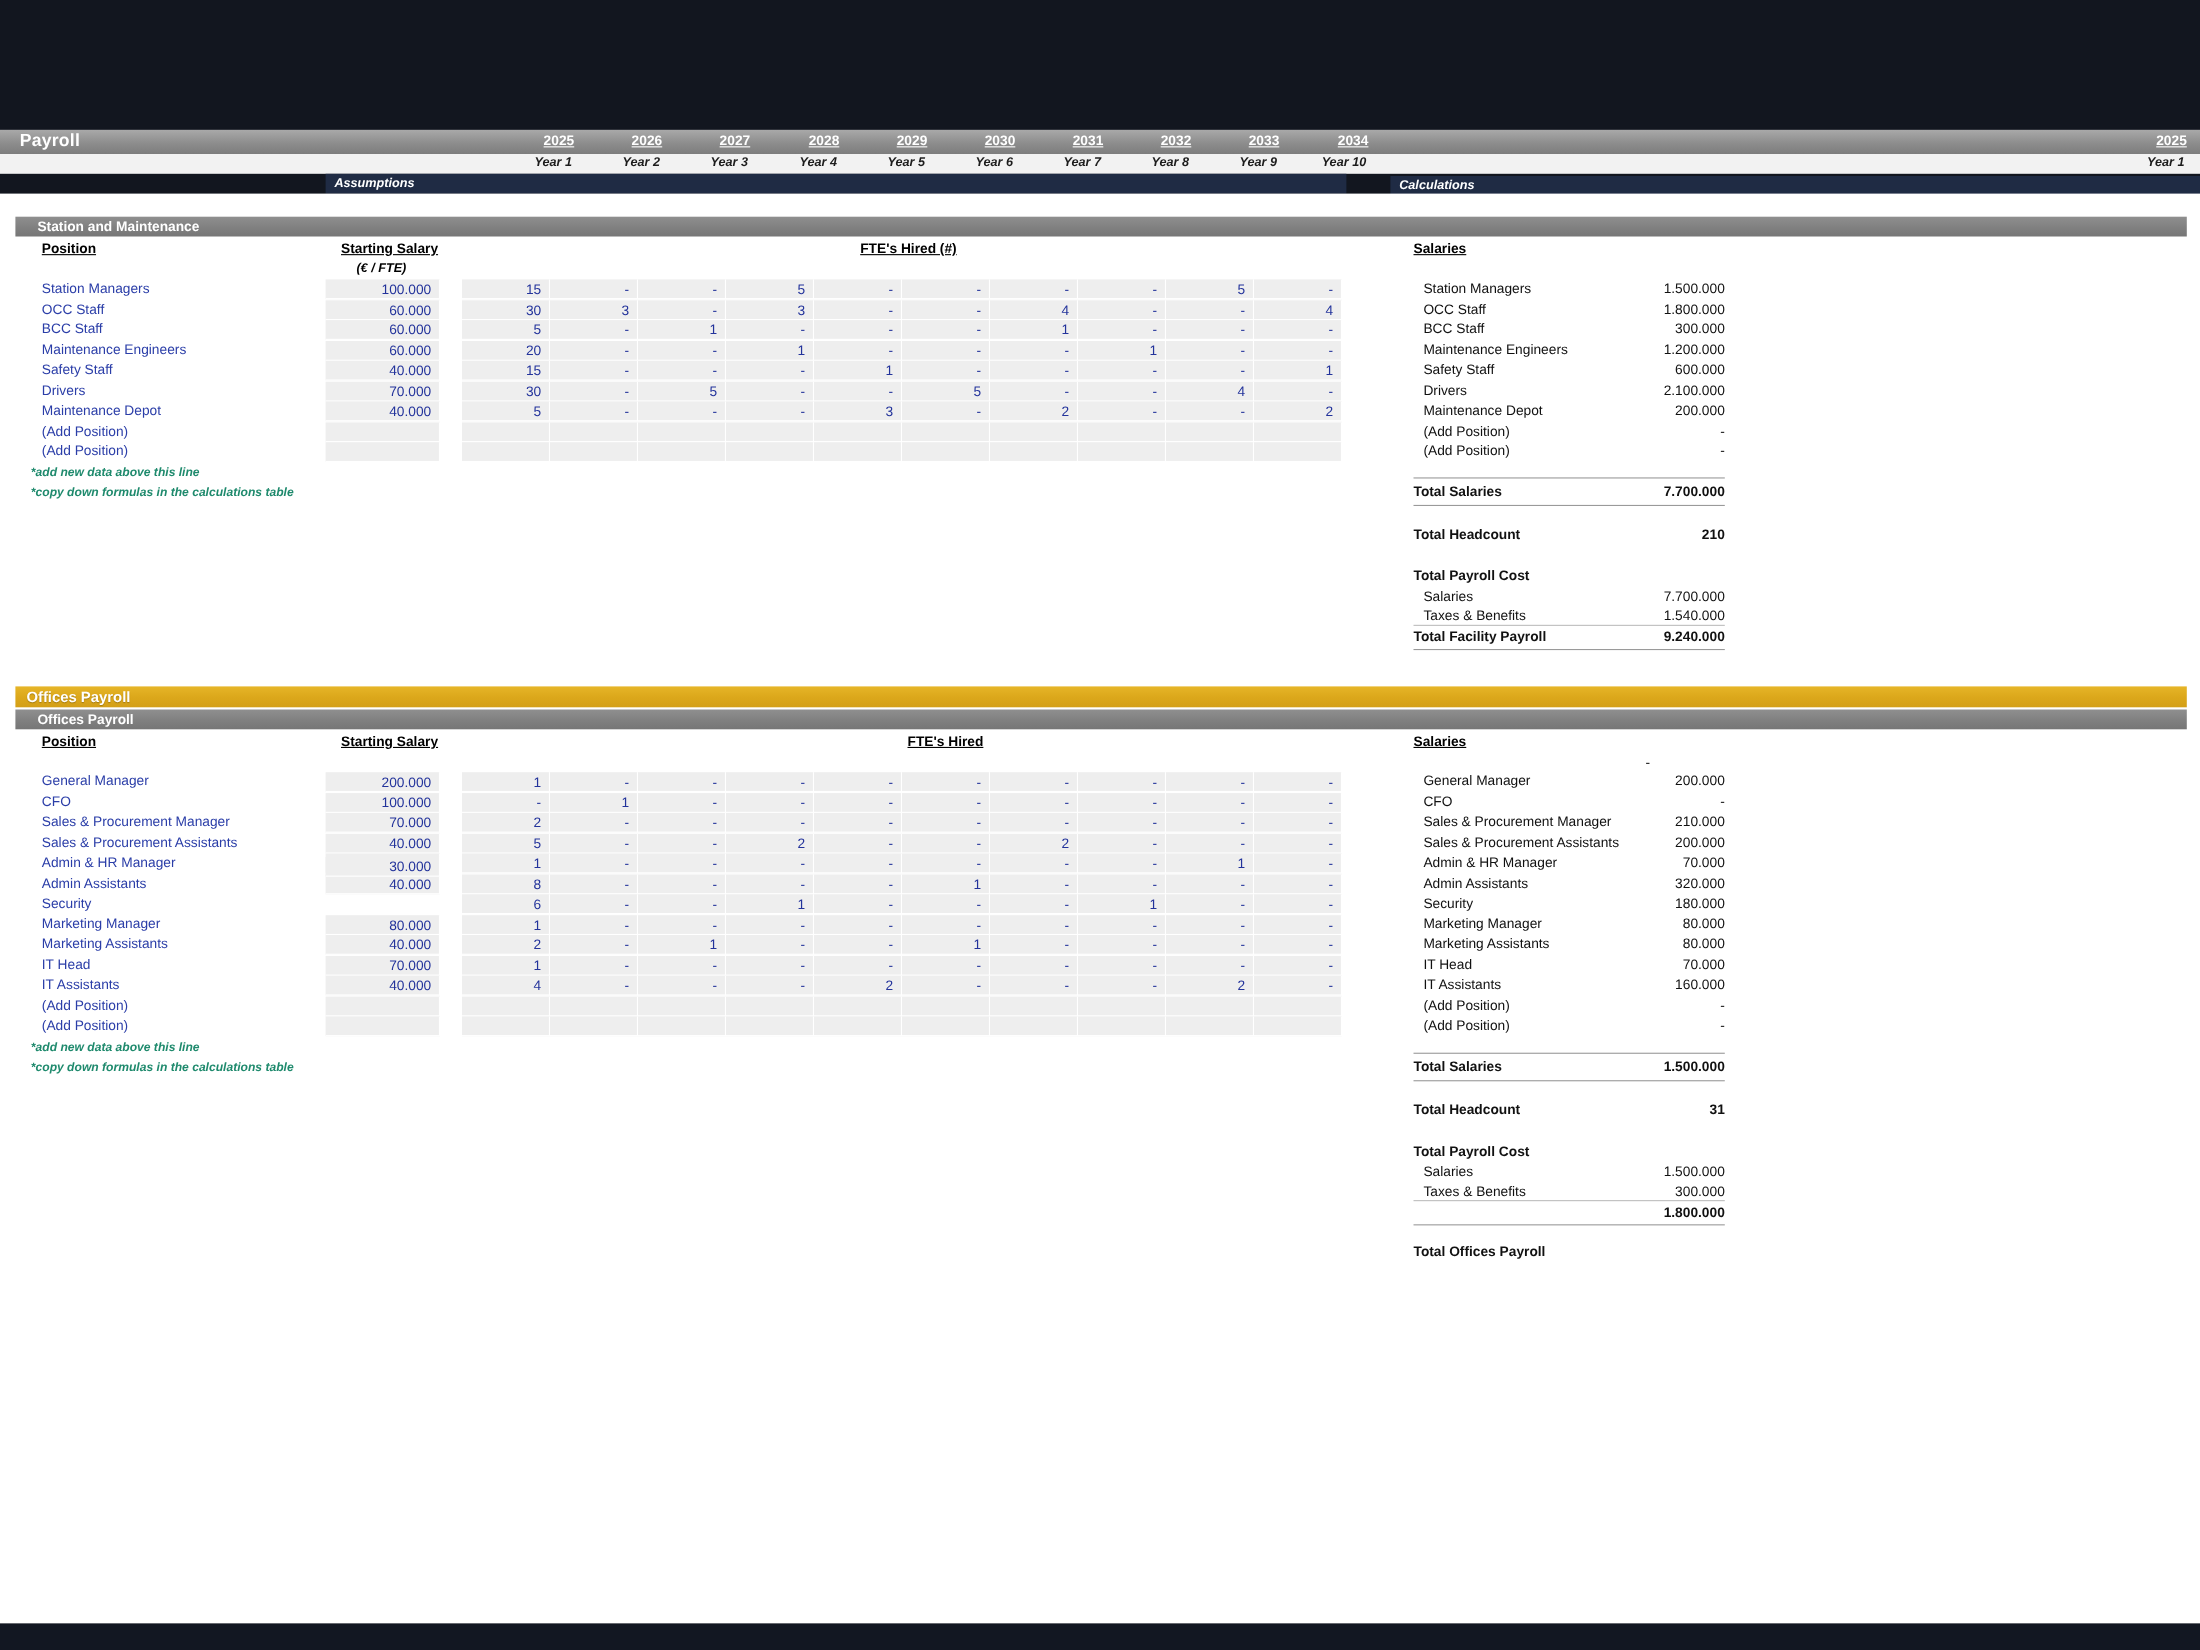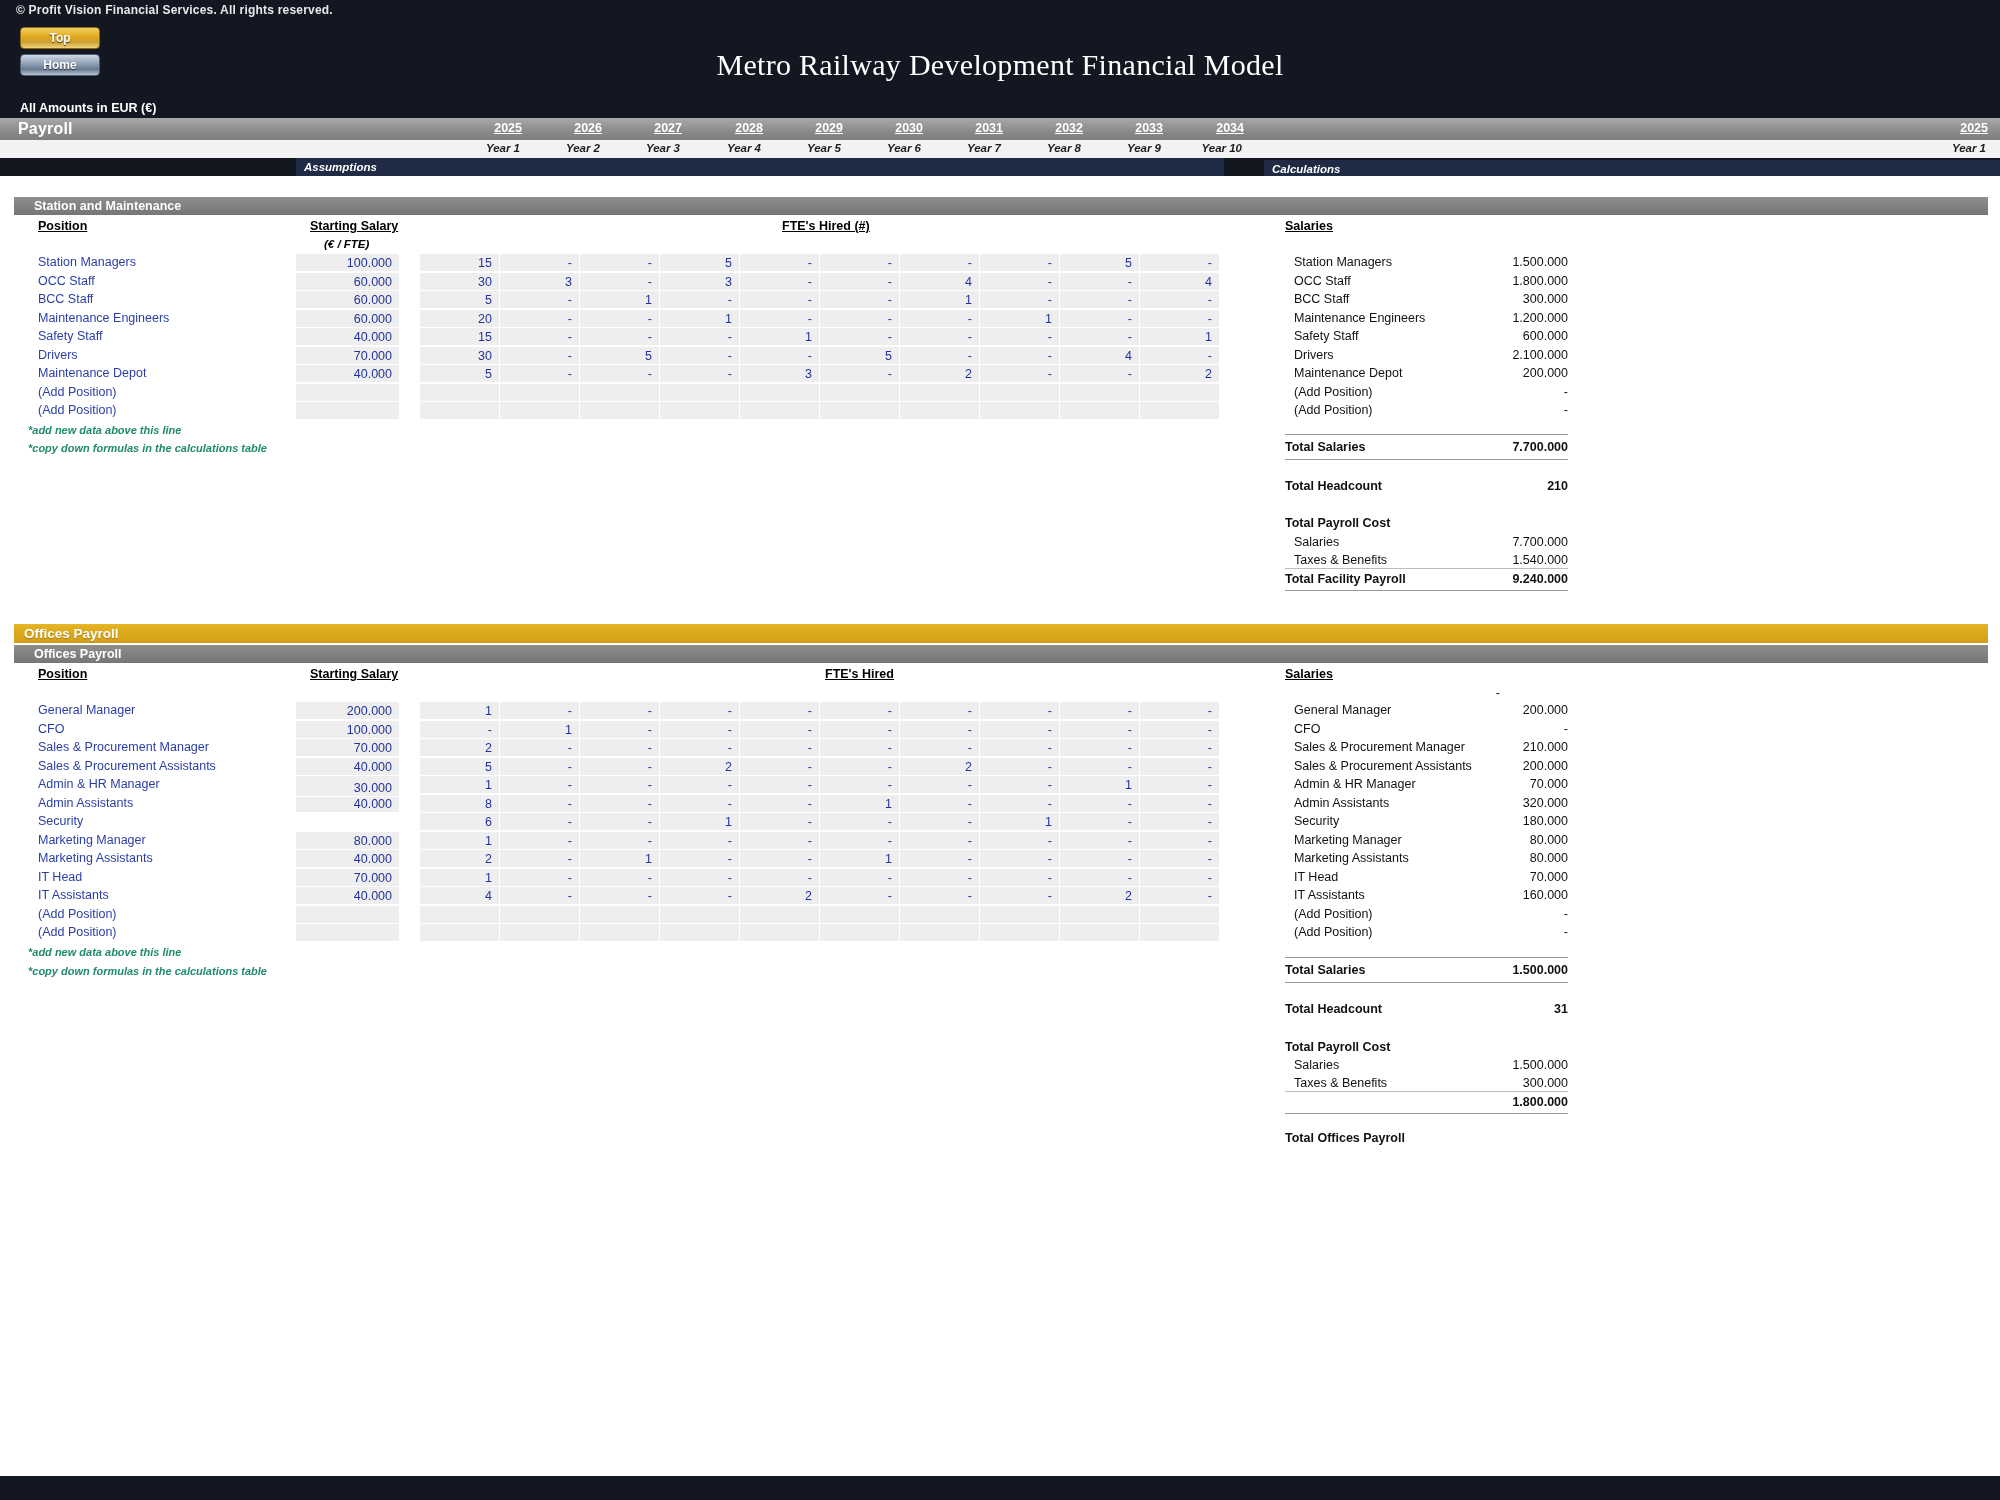--- a/index.html
+++ b/index.html
@@ -139,27 +139,20 @@
   .bottomband {
     position: absolute; left: 0; top: 1476px; width: 2000px; height: 24px;
     background: #121722;
   }
 </style>
 </head>
 <body>
 
 <div class="page">
 
-  <div class="topband">
-    <div class="copyright">© Profit Vision Financial Services. All rights reserved.</div>
-    <div class="navbtn btn-top">Top</div>
-    <div class="navbtn btn-home">Home</div>
-    <div class="maintitle">Metro Railway Development Financial Model</div>
-    <div class="amounts">All Amounts in  EUR (€)</div>
-  </div>
 
   <div class="yearbar">
     <div class="sheetname">Payroll</div>
     <div class="ycell" style="left:432px">2025</div>
     <div class="ycell" style="left:512px">2026</div>
     <div class="ycell" style="left:592px">2027</div>
     <div class="ycell" style="left:673px">2028</div>
     <div class="ycell" style="left:753px">2029</div>
     <div class="ycell" style="left:833px">2030</div>
     <div class="ycell" style="left:913px">2031</div>

